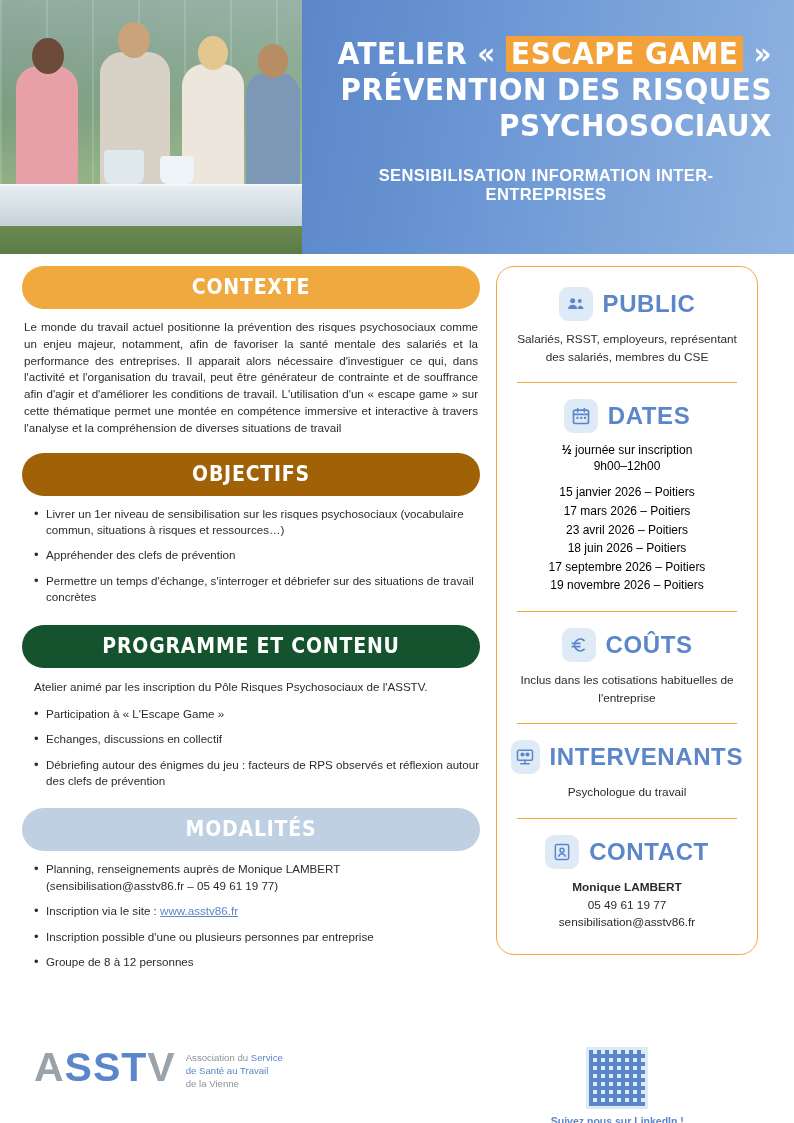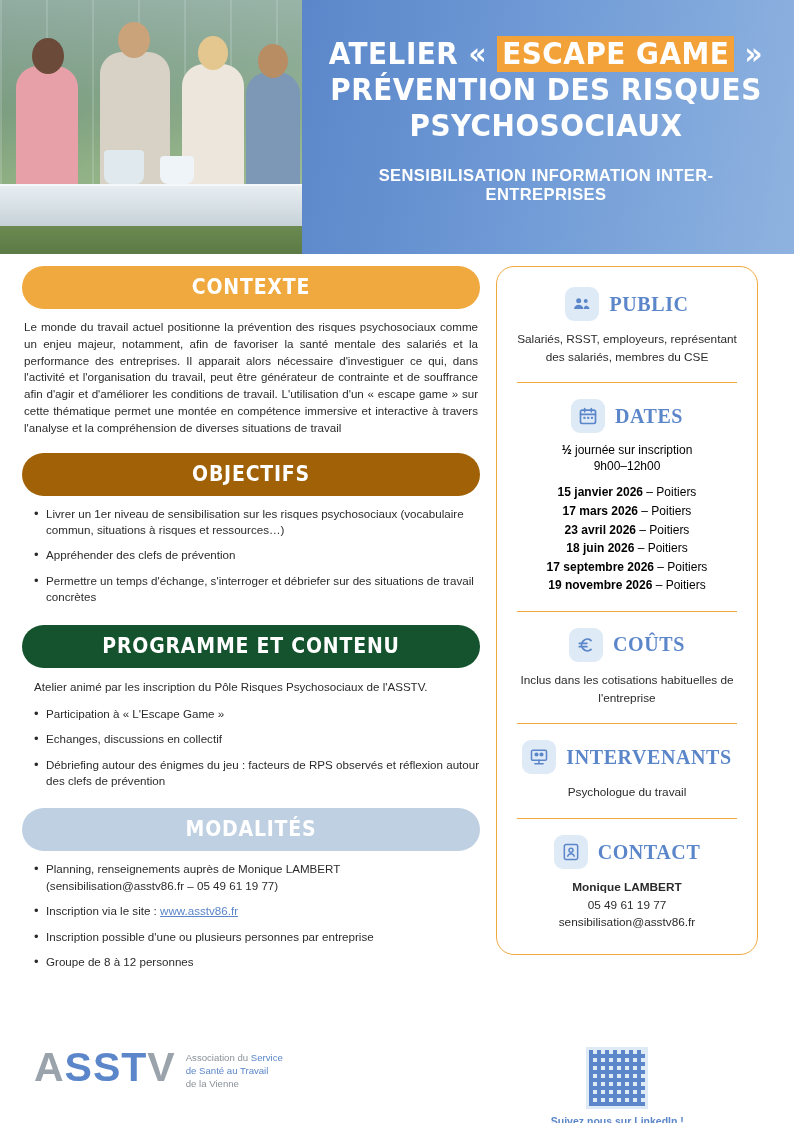--- a/index.html
+++ b/index.html
@@ -53,21 +53,21 @@
   .photo .bucket1 { left:104px; }
   .photo .bucket2 { left:160px; width:34px; height:28px; background:#eef4f7; }
 
   .head-right {
     flex: 1; height: 254px;
     background: linear-gradient(100deg,#5b86c9 0%, #6f9ad6 45%, #8fb3e0 100%);
     padding: 26px 22px 0 18px;
     position: relative;
   }
   .title-line {
-    color:#fff; font-weight:bold; letter-spacing:.5px; text-align:center;
+    color:#fff; font-weight:bold; letter-spacing:.5px; text-align:right;
     font-size: 31px; line-height: 1.16; text-transform: uppercase;
     font-family: "DejaVu Sans Condensed","Liberation Sans", sans-serif;
   }
   .title-1 { margin-top: 10px; }
   .hl {
     background:#f3a23a; color:#fff; padding: 0 5px;
     display:inline-block;
   }
   .subtitle {
     margin-top: 22px; text-align:center; color:#fff; font-weight:bold;
@@ -110,37 +110,37 @@
   
   .panel {
     border: 1.4px solid #f0a93f; border-radius: 18px;
     padding: 20px 14px 22px 14px; text-align:center;
     background:#fff;
   }
   .sec-head {
     display:flex; align-items:center; justify-content:center; gap:10px; margin-bottom: 10px;
   }
   .sec-title {
-    color:#5b86c9; font-weight:bold; font-size: 20px; letter-spacing:.6px;
+    color:#5b86c9; font-weight:bold; font-size: 24px; letter-spacing:.6px;
     text-transform: uppercase;
-    font-family: Liberation Serif, serif;
+    font-family: Liberation Sans, sans-serif;
   }
   .ic {
     width: 34px; height: 34px; border-radius: 9px; background:#dfeaf7;
     display:flex; align-items:center; justify-content:center; color:#5b86c9;
   }
   .ic svg { display:block; }
   .sec-text { font-size: 11.8px; line-height: 1.5; color:#2b2b2b; }
   .sec-text.bold { font-weight:bold; }
   .divider { height:1px; background:#f0a93f; margin: 16px 6px; }
   .dates-top { font-size:12px; margin-bottom:2px; }
   .dates-top b { font-weight:bold; }
   .dates-hours { font-size:12px; margin-bottom: 10px; }
   .date-row { font-size:12px; line-height:1.55; }
-  .date-row b { font-weight:bold;text-align:center; }
+  .date-row b { font-weight:normal;text-align:center; }
 
   
   .footer {
     position:absolute; left:0; right:0; bottom:0; height: 112px;
     display:flex; align-items:center; padding: 0 34px;
   }
   .logo-wrap { display:flex; align-items:flex-end; gap:10px; }
   .logo-asstv {
     font-size: 41px; font-weight:bold; letter-spacing:1px;
     font-family:"Liberation Sans", sans-serif;

